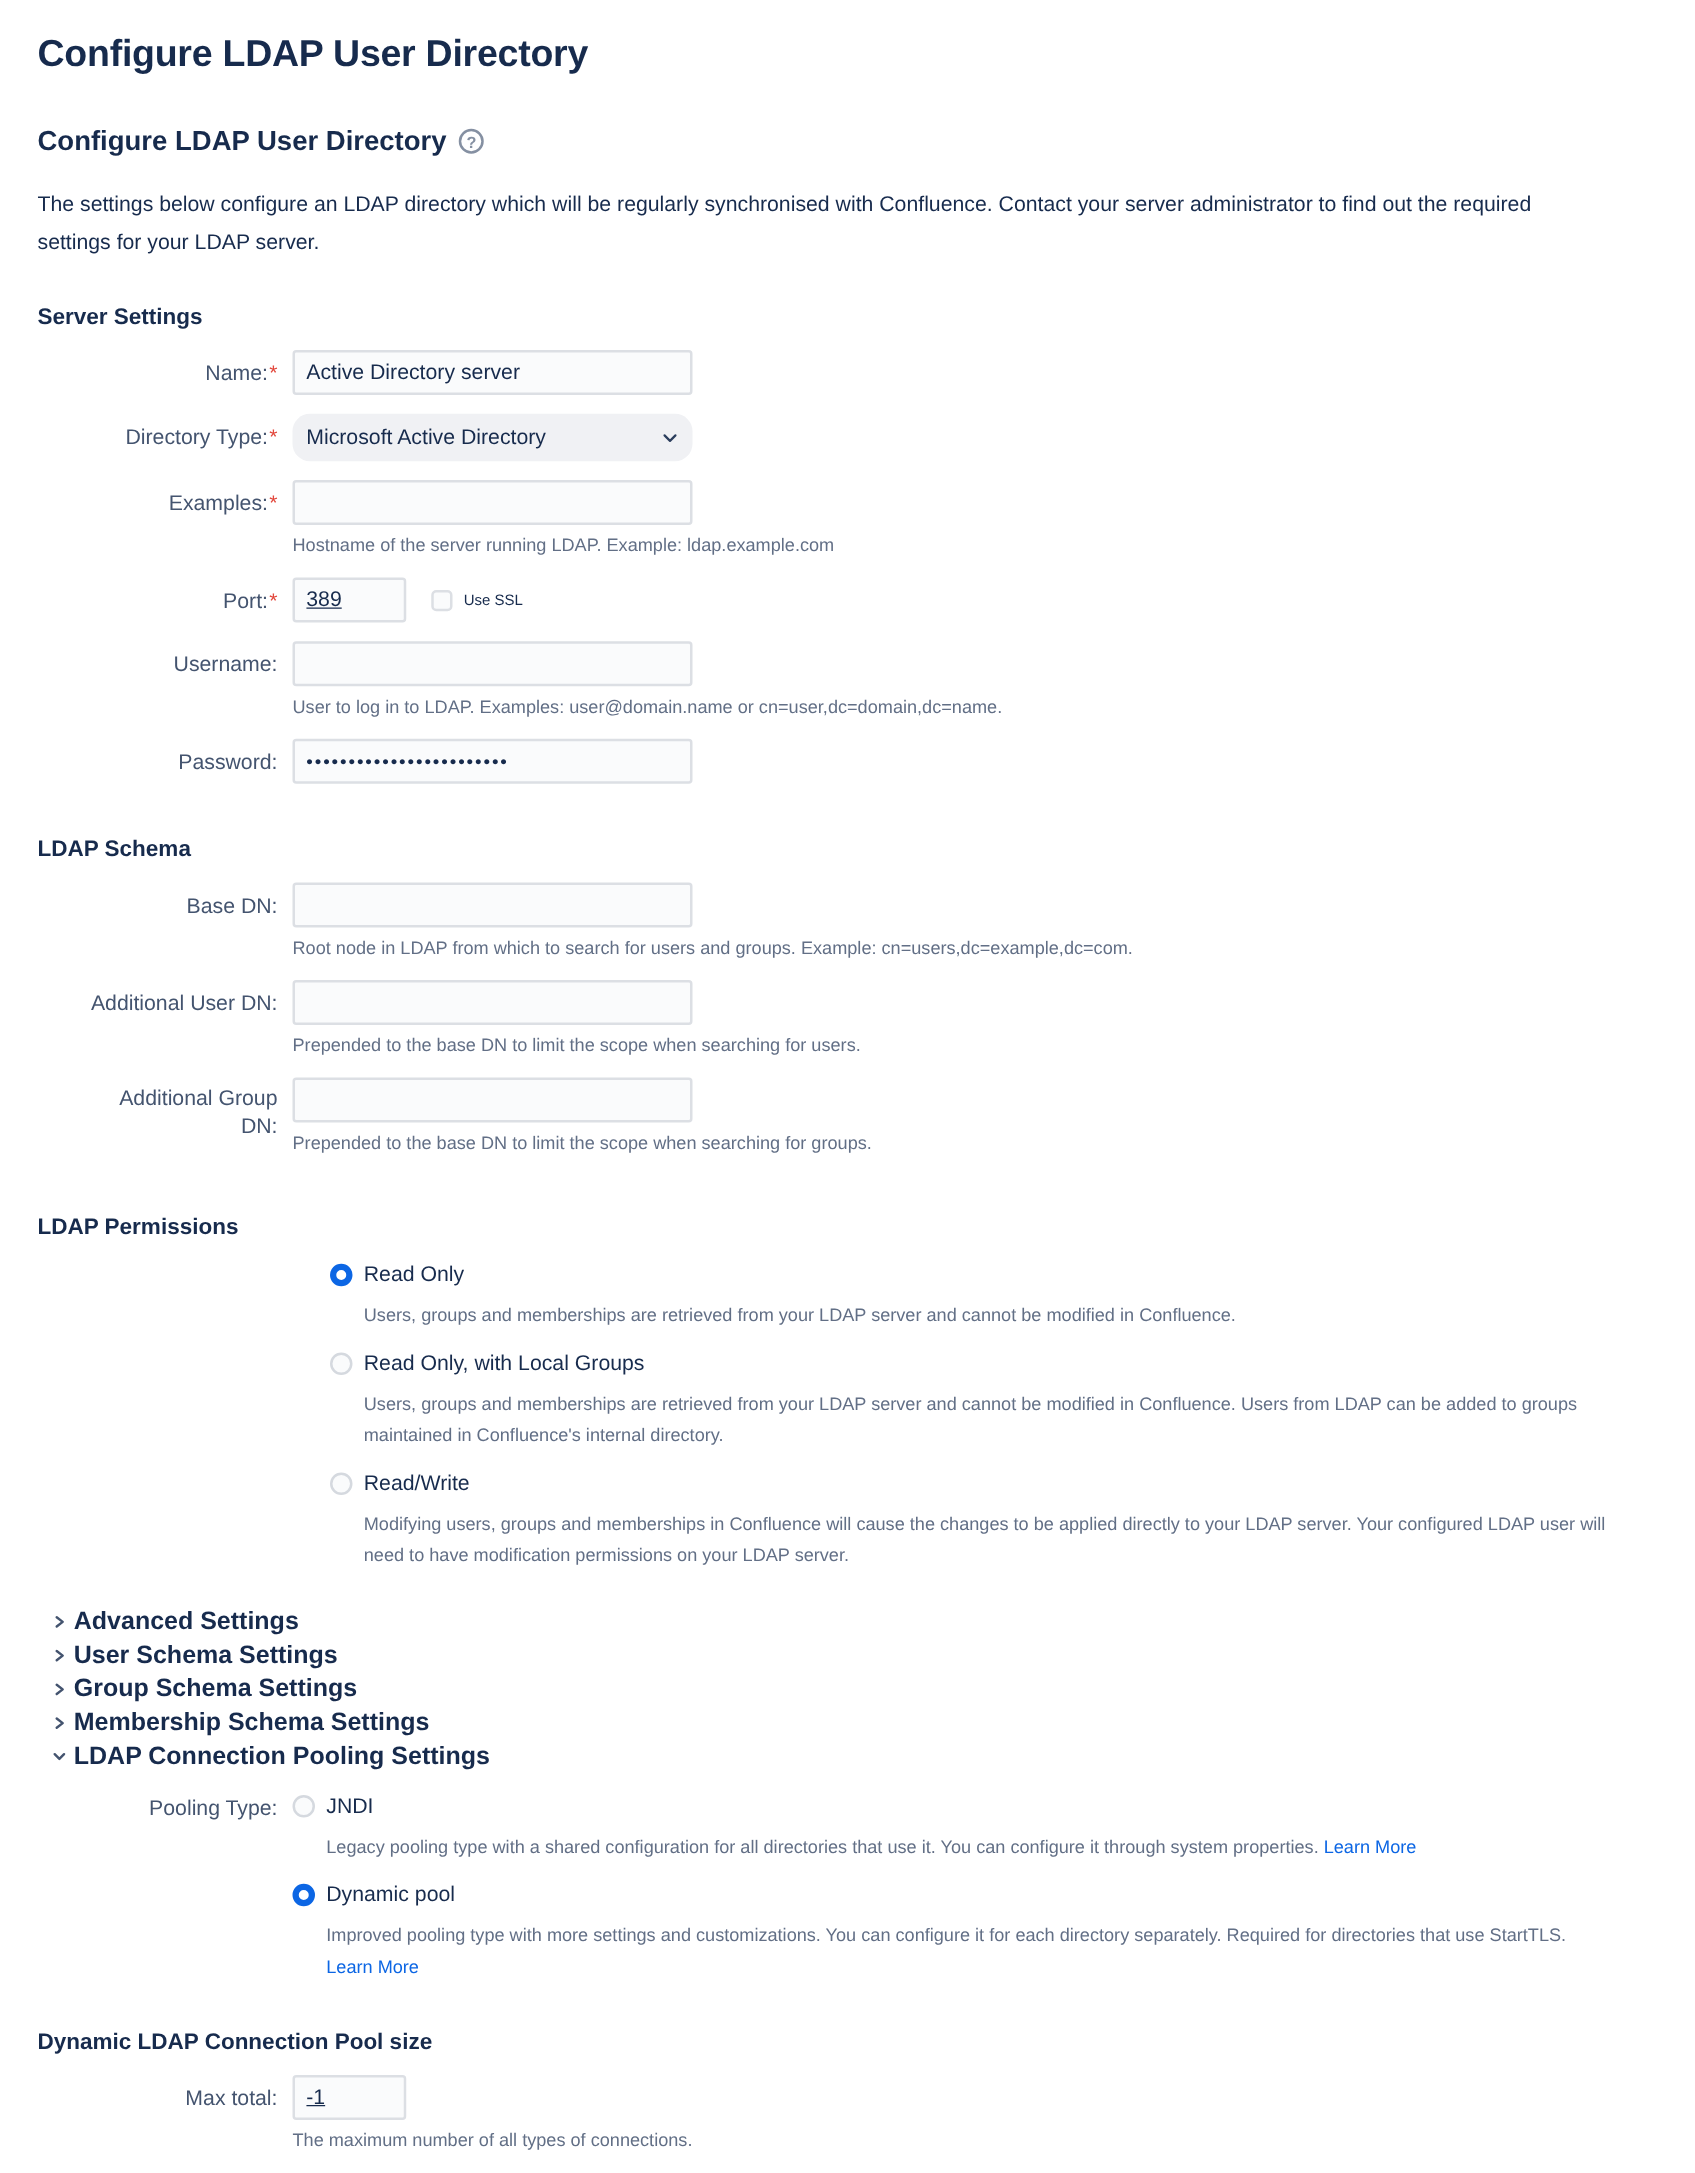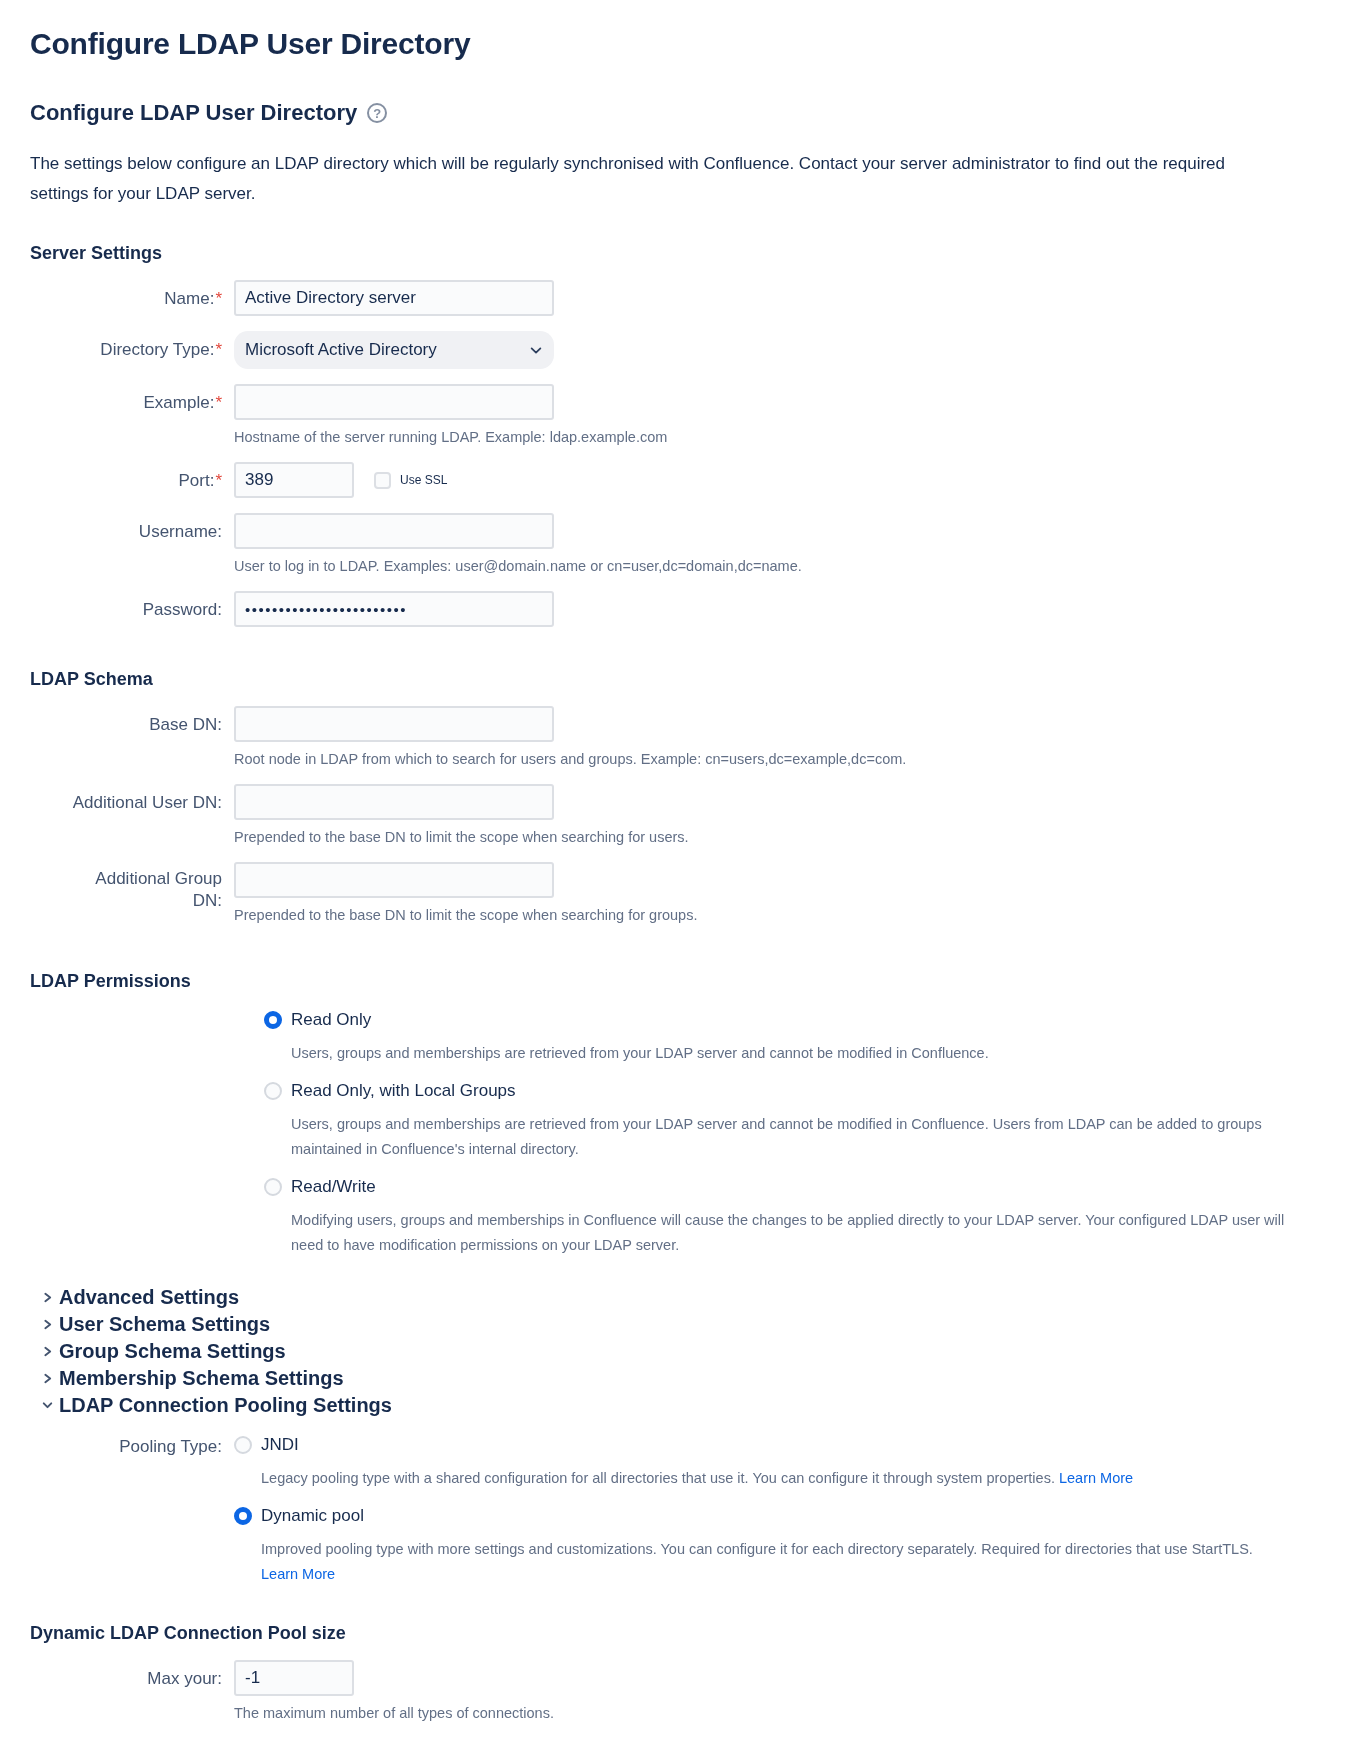--- a/index.html
+++ b/index.html
@@ -44,21 +44,21 @@
   .lbl.v-center-radio { padding-top: 1px; }
   .req { color: #E2483D; margin-left: 1px; }
   .field-col { display: flex; flex-direction: column; }
 
   .text-input {
     width: 320px; height: 36px;
     border: 2px solid #DCDFE4; border-radius: 3px; background: #FAFBFC;
     font-family: "Liberation Sans", sans-serif; font-size: 17px; color: #172B4D;
     padding: 0 9px; outline: none;
   }
-  .text-input.small { width: 120px; }
+  .text-input.small { width: 91px; text-decoration: underline; }
   .text-input.pwd { font-size: 15px; letter-spacing: 1.5px; }
 
   .select-box {
     width: 320px; height: 38px; background: #F0F1F4; border-radius: 14px;
     display: flex; align-items: center; justify-content: space-between;
     padding: 0 11px 0 11px; font-size: 17px; color: #172B4D; cursor: pointer;
   }
 
   .help-text { font-size: 14.5px; color: #626F86; margin-top: 8px; line-height: 19px; }
 
@@ -124,21 +124,21 @@
         <span class="chev">
           <svg width="17" height="17" viewBox="0 0 16 16">
               <polyline points="3,5.5 8,10.5 13,5.5" fill="none" stroke="#2C3E5D" stroke-width="2" stroke-linecap="round" stroke-linejoin="round"></polyline>
             </svg>
         </span>
       </div>
     </div>
   </div>
 
   <div class="form-row">
-    <div class="lbl"><span>Example:</span><span class="req">*</span></div>
+    <div class="lbl"><span>Examples:</span><span class="req">*</span></div>
     <div class="field-col">
       <input class="text-input" type="text" value="" style="">
       <div class="help-text">Hostname of the server running LDAP. Example: ldap.example.com</div>
     </div>
   </div>
 
   <div class="form-row">
     <div class="lbl"><span>Port:</span><span class="req">*</span></div>
     <div style="display:flex; align-items:center;">
       <input class="text-input small" type="text" value="389" style="">
@@ -278,20 +278,20 @@
         <span>Improved pooling type with more settings and customizations. You can configure it for each directory separately. Required for directories that use StartTLS.</span>
         <a href="#">Learn More</a>
       </div>
 
     </div>
   </div>
 
   <div class="section-heading pool-heading">Dynamic LDAP Connection Pool size</div>
 
   <div class="form-row">
-    <div class="lbl"><span>Max your:</span></div>
+    <div class="lbl"><span>Max total:</span></div>
     <div class="field-col">
       <input class="text-input small" type="text" value="-1" style="">
       <div class="help-text">The maximum number of all types of connections.</div>
     </div>
   </div>
 
 </div>
 
 </body></html>

